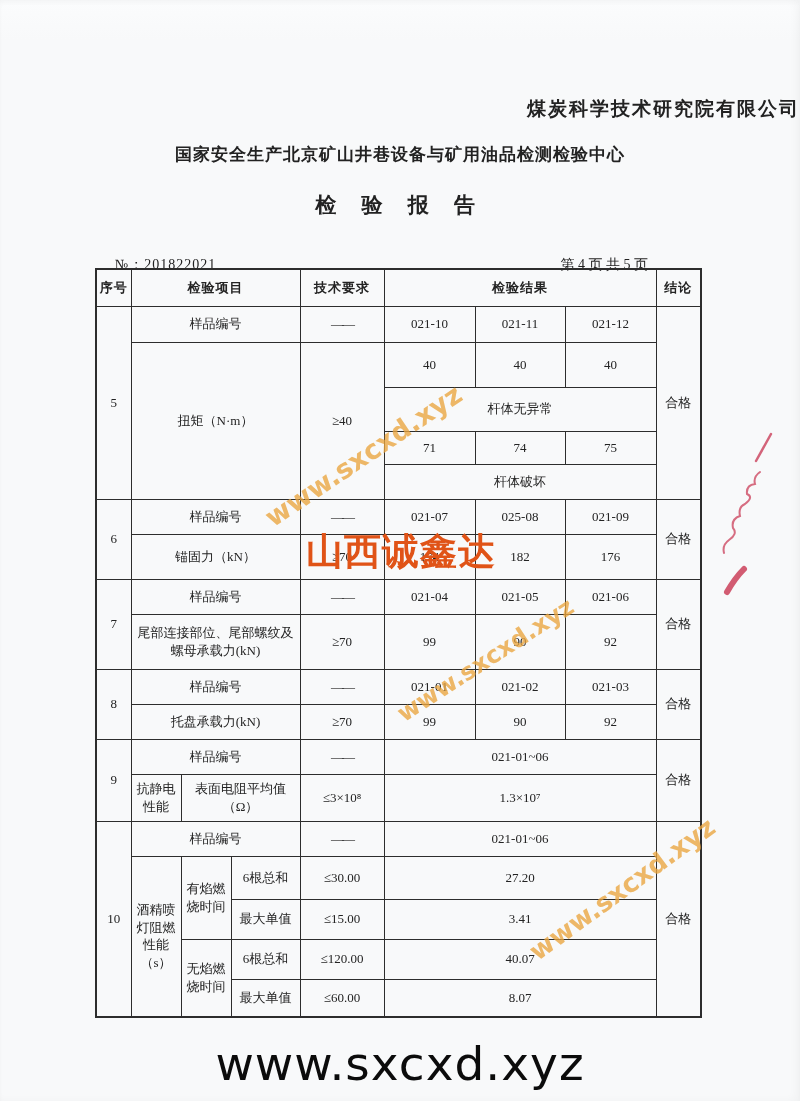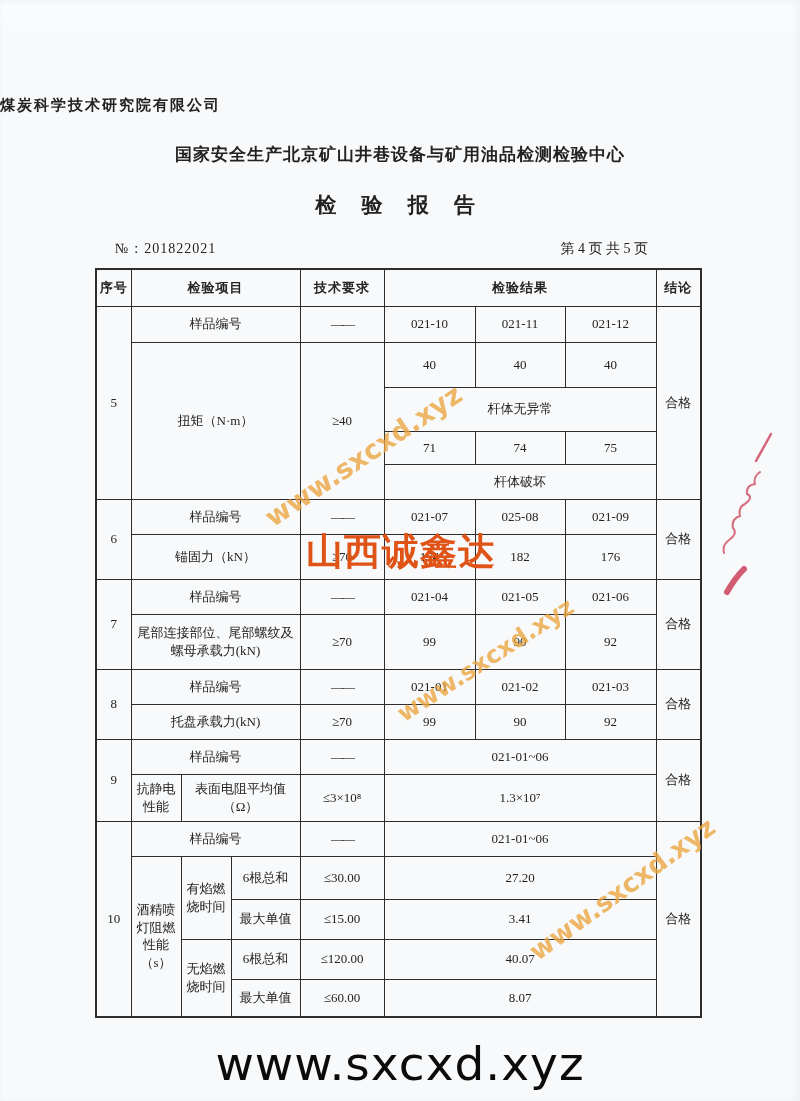--- a/index.html
+++ b/index.html
@@ -2,27 +2,27 @@
 <html><head>
 <meta charset="utf-8">
 <style>
   html,body{margin:0;padding:0;background:#ffffff;}
   .page{
     position:relative;width:800px;height:1101px;overflow:hidden;
     background:linear-gradient(180deg,#fbfcfd 0,#f8f9fa 40px,#f8f9fa 100%);
     font-family:"Liberation Serif","DejaVu Serif",serif;color:#222;
     box-shadow:inset -4px 0 8px rgba(0,0,0,0.03), inset 0 3px 4px rgba(0,0,0,0.02);
   }
-  .h-company{position:absolute;top:96px;left:0;right:0;text-align:left;
-    font-size:15px;font-weight:600;letter-spacing:2px;}
+  .h-company{position:absolute;top:96px;left:0;right:0;text-align:right;
+    font-size:19px;font-weight:600;letter-spacing:2px;}
   .h-center{position:absolute;top:143px;left:0;right:0;text-align:center;
     font-size:17px;font-weight:600;letter-spacing:1px;}
   .h-title{position:absolute;top:191px;left:0;right:0;text-align:center;
     font-size:21px;font-weight:700;letter-spacing:10px;}
-  .meta{position:absolute;top:240px;left:95px;width:605px;height:22px;font-size:14px;}
+  .meta{position:absolute;top:256px;left:95px;width:605px;height:22px;font-size:14px;}
   .meta-no{position:absolute;left:20px;top:0;letter-spacing:1px;}
   .meta-page{position:absolute;right:52px;top:0;margin-left:40px;}
 
   table.doc{
     position:absolute;left:95px;top:268px;width:605px;
     border-collapse:collapse;table-layout:fixed;
     border:2px solid #2d2d2d;
   }
   table.doc td{
     border:1px solid #2d2d2d;text-align:center;vertical-align:middle;

